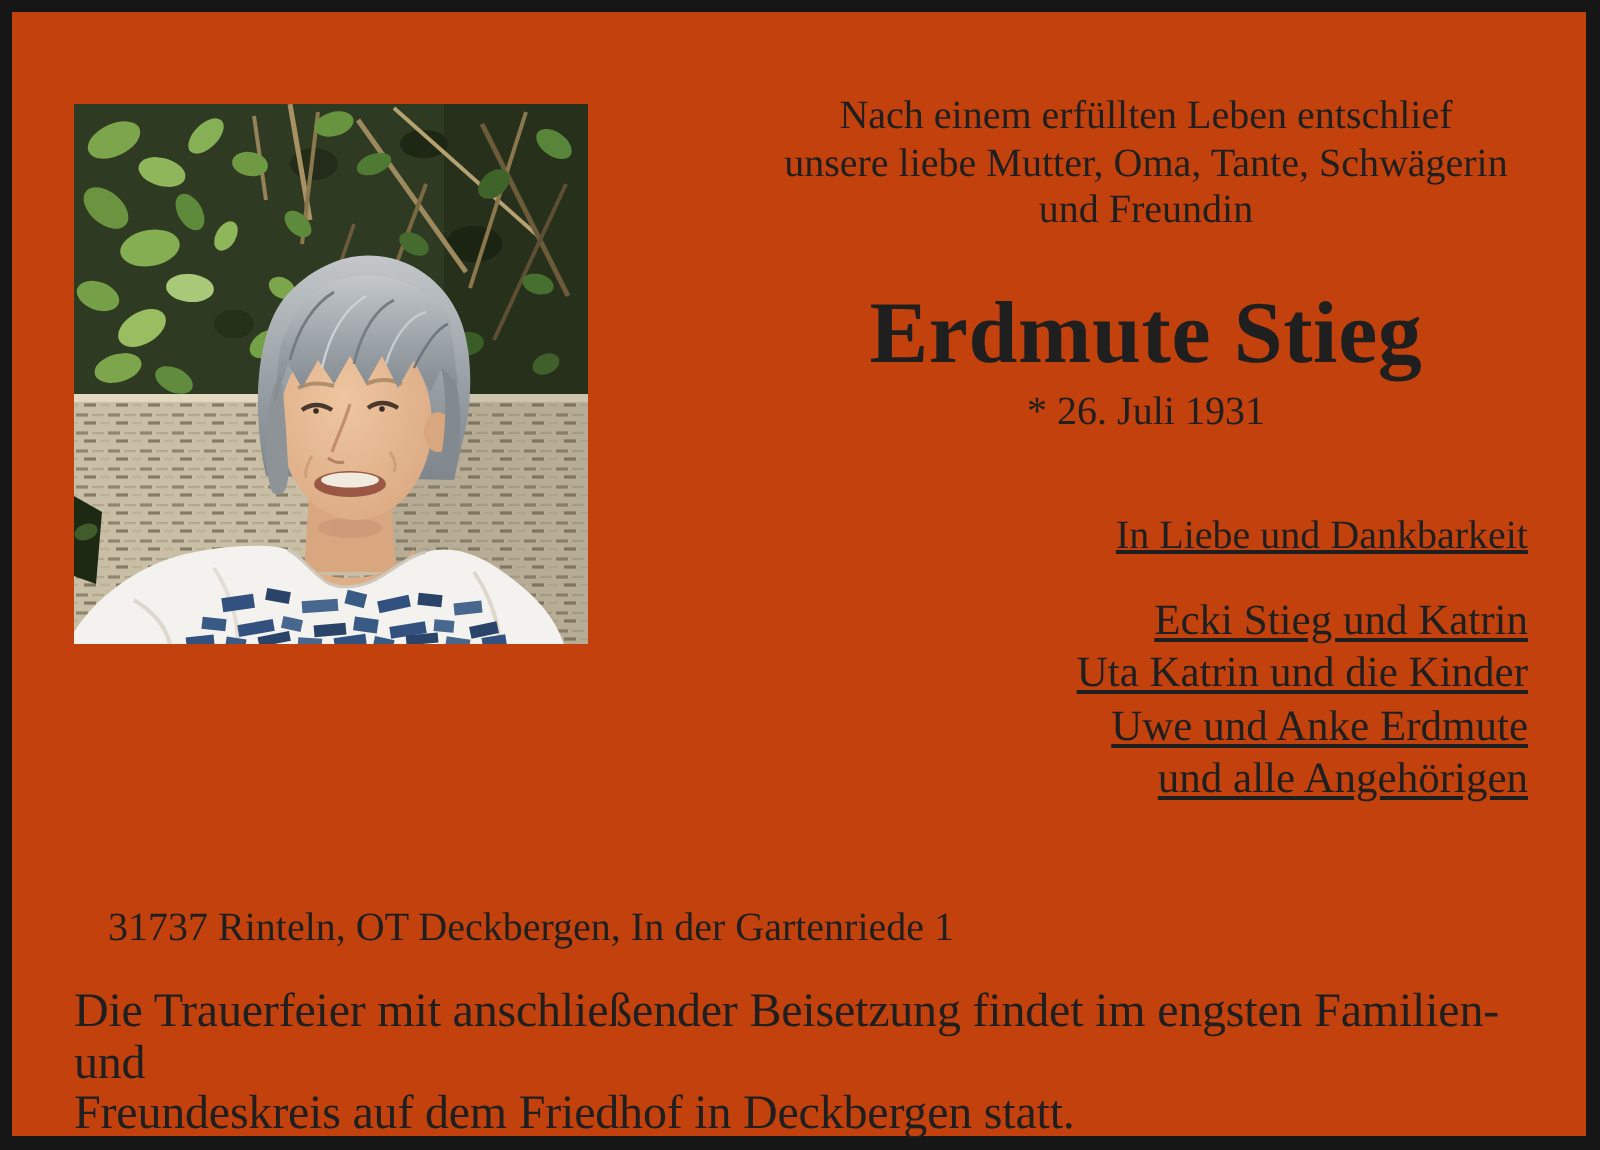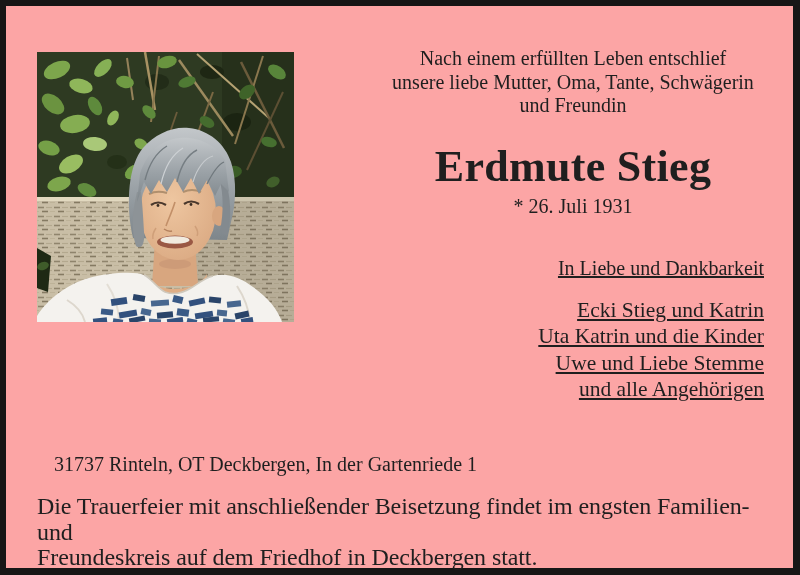--- a/index.html
+++ b/index.html
@@ -5,21 +5,21 @@
   html,body{margin:0;padding:0;}
   body{
     width:800px;height:575px;position:relative;
     background:#161616;
     font-family:"Liberation Serif","DejaVu Serif",serif;
     color:#1f1f1f;
     overflow:hidden;
   }
   .card{
     position:absolute;left:6px;top:6px;width:787px;height:562px;
-    background:#fca5a5;
+    background:#c2410c;
   }
   .photo{
     position:absolute;left:31px;top:46px;width:257px;height:270px;
     overflow:hidden;
   }
   .photo svg{display:block;}
   .announce{
     position:absolute;left:367px;top:41px;width:400px;
     text-align:center;
   }
@@ -205,21 +205,21 @@
     <div class="dates">
       <span>* 26. Juli 1931</span>
     </div>
   </div>
 
   <div class="mourners">
     <div class="mourners-heading">In Liebe und Dankbarkeit</div>
     <div class="mourner-lines">
       <div>Ecki Stieg und Katrin</div>
       <div>Uta Katrin und die Kinder</div>
-      <div>Uwe und Liebe Stemme</div>
+      <div>Uwe und Anke Erdmute</div>
       <div>und alle Angehörigen</div>
     </div>
   </div>
 
   <div class="address">31737 Rinteln, OT Deckbergen, In der Gartenriede 1</div>
 
   <div class="funeral">
     <div>Die Trauerfeier mit anschließender Beisetzung findet im engsten Familien- und</div>
     <div>Freundeskreis auf dem Friedhof in Deckbergen statt.</div>
   </div>

